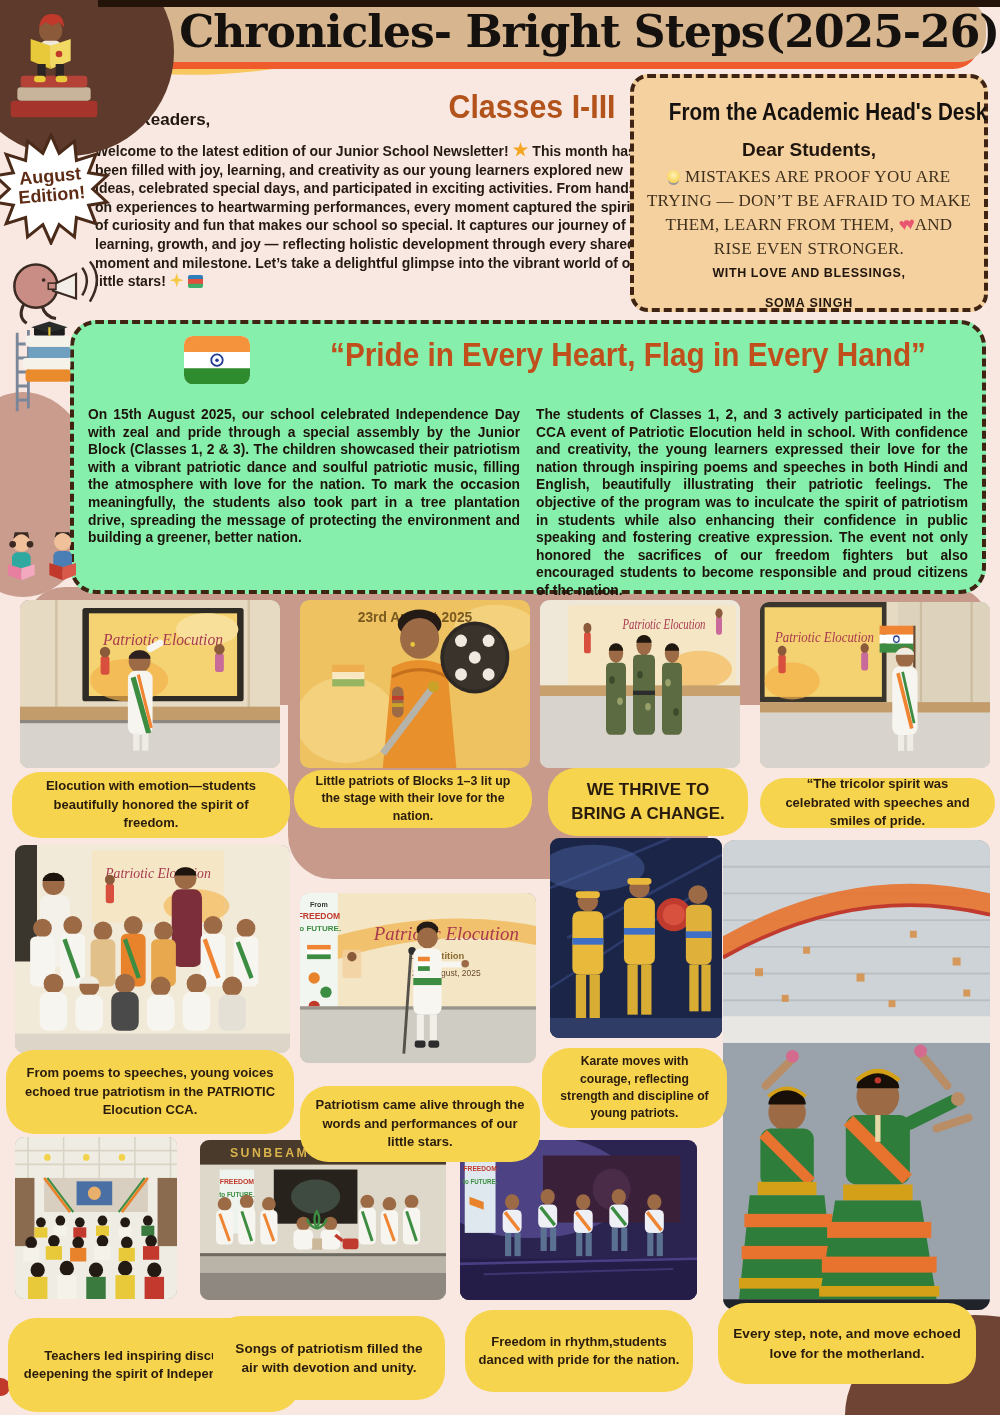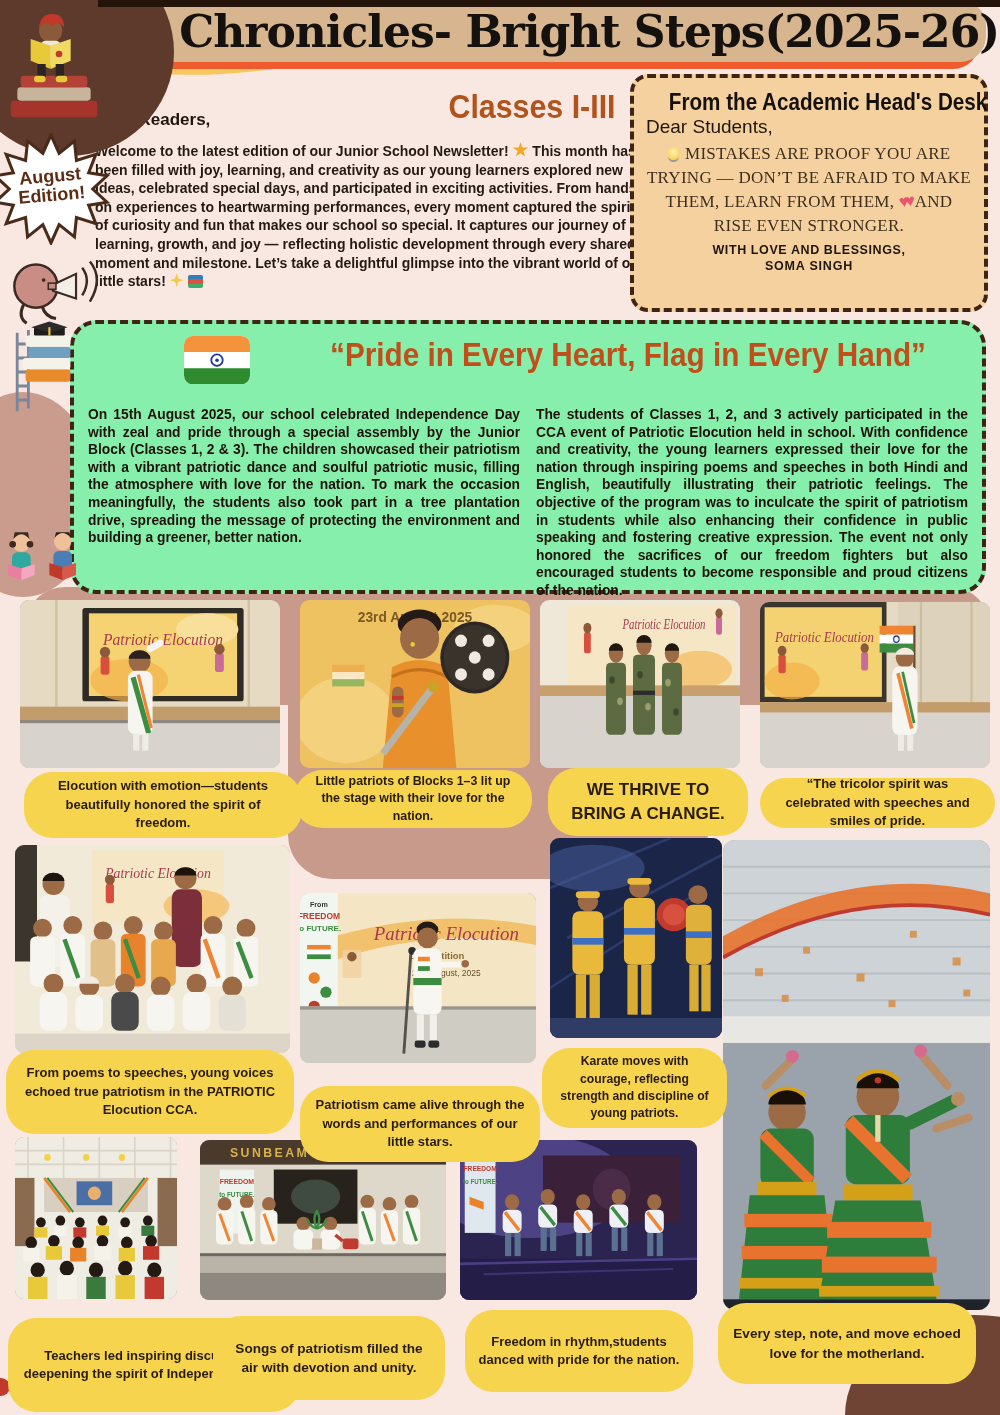--- a/index.html
+++ b/index.html
@@ -23,27 +23,27 @@
   .august{left:-8px;top:133px;width:118px;height:112px;z-index:5;}
   .august-text{position:absolute;left:0;top:34px;width:100%;text-align:center;font-weight:bold;
                font-size:18px;line-height:19px;color:#5e2c14;transform:rotate(-5deg);}
   
   .salutation{left:96px;top:110px;font-size:17px;font-weight:bold;z-index:2;}
   .intro-body{left:95px;top:142px;width:552px;font-size:14px;line-height:18.6px;font-weight:bold;
               color:#241a10;text-align:left;z-index:2;}
   .classes-h{left:437px;top:88px;width:190px;text-align:center;font-size:33px;font-weight:bold;
              color:#b2531c;transform:scaleX(.92);z-index:5;white-space:nowrap;}
   .head-box{left:630px;top:74px;width:358px;height:238px;background:#f6d1a0;border:4px dashed #3f2414;
-            border-radius:18px;box-sizing:border-box;padding:10px 12px;z-index:5;text-align:center;}
+            border-radius:18px;box-sizing:border-box;padding:20px 12px;z-index:5;text-align:center;}
   .head-title{font-size:24px;font-weight:bold;color:#15110e;transform:scaleX(.86);white-space:nowrap;}
-  .head-salut{text-align:left;font-size:19px;font-weight:normal;margin-top:0;}
+  .head-salut{text-align:center;font-size:19px;font-weight:bold;margin-top:13px;}
   .head-quote{font-family:"Liberation Serif",serif;font-size:17px;line-height:24px;color:#3e2f1d;
               letter-spacing:.3px;margin-top:4px;}
   .head-close{font-size:12.5px;font-weight:bold;letter-spacing:.6px;margin-top:5px;}
-  .head-sign{font-size:12.5px;font-weight:bold;letter-spacing:.8px;margin-top:2px;}
+  .head-sign{font-size:12.5px;font-weight:bold;letter-spacing:.8px;margin-top:16px;}
   .pride-box{left:70px;top:320px;width:916px;height:274px;background:#86efac;border:4px dashed #3f2414;
              border-radius:26px;box-sizing:border-box;padding:8px 14px;z-index:2;}
   .pride-head{position:relative;height:56px;}
   .pride-flag{position:absolute;left:96px;top:4px;width:66px;height:50px;}
   .pride-title{position:absolute;left:190px;top:4px;width:700px;text-align:center;font-size:33px;
                font-weight:bold;color:#c04f1b;transform:scaleX(.9);white-space:nowrap;}
   .pride-cols{display:flex;gap:16px;margin-top:4px;}
   .pride-col{width:50%;font-size:13.8px;line-height:17.6px;font-weight:bold;color:#1d130a;text-align:justify;margin-top:14px;}
   
   .photo{position:absolute;border-radius:9px;overflow:hidden;z-index:2;background:#999;}
@@ -305,21 +305,21 @@
       <circle cx="63" cy="21" r="4" fill="#9c6a45"></circle>
       <path d="M59 20a4 2.6 0 0 1 8 0z" fill="#f1ece2"></path>
       <rect x="57.5" y="24.5" width="11" height="26" rx="3" fill="#f7f5f0"></rect>
       <path d="M60 27 L66 48" stroke="#ef8432" stroke-width="1.6"></path>
       <path d="M62 26.5 L67 46" stroke="#3c8d41" stroke-width="1.2"></path>
       <rect x="60" y="50.5" width="2.6" height="6" fill="#efece6"></rect>
       <rect x="64" y="50.5" width="2.6" height="6" fill="#efece6"></rect>
     </svg>
   </div>
 
-  <div class="caption" style="left:24px;top:772px;width:278px;height:66px">Elocution with emotion—students beautifully honored the spirit of freedom.</div>
+  <div class="caption" style="left:12px;top:772px;width:278px;height:66px">Elocution with emotion—students beautifully honored the spirit of freedom.</div>
   <div class="caption" style="left:294px;top:770px;width:238px;height:58px;font-size:12.4px">Little patriots of Blocks 1–3 lit up the stage with their love for the nation.</div>
   <div class="caption" style="left:548px;top:768px;width:200px;height:68px;font-size:17px">WE THRIVE TO BRING A CHANGE.</div>
   <div class="caption" style="left:760px;top:778px;width:235px;height:50px">“The tricolor spirit was celebrated with speeches and smiles of pride.</div>
 
   <div class="photo" style="left:15px;top:845px;width:275px;height:208px">
     <svg viewBox="0 0 100 75" preserveAspectRatio="none">
       <rect width="100" height="75" fill="#f1ead9"></rect>
       <rect x="0" y="0" width="8" height="42" fill="#3a352d"></rect>
       <rect x="28" y="2" width="48" height="26" fill="#f5e7c6"></rect>
       <ellipse cx="66" cy="22" rx="12" ry="6" fill="#f3b24a" opacity=".6"></ellipse>

